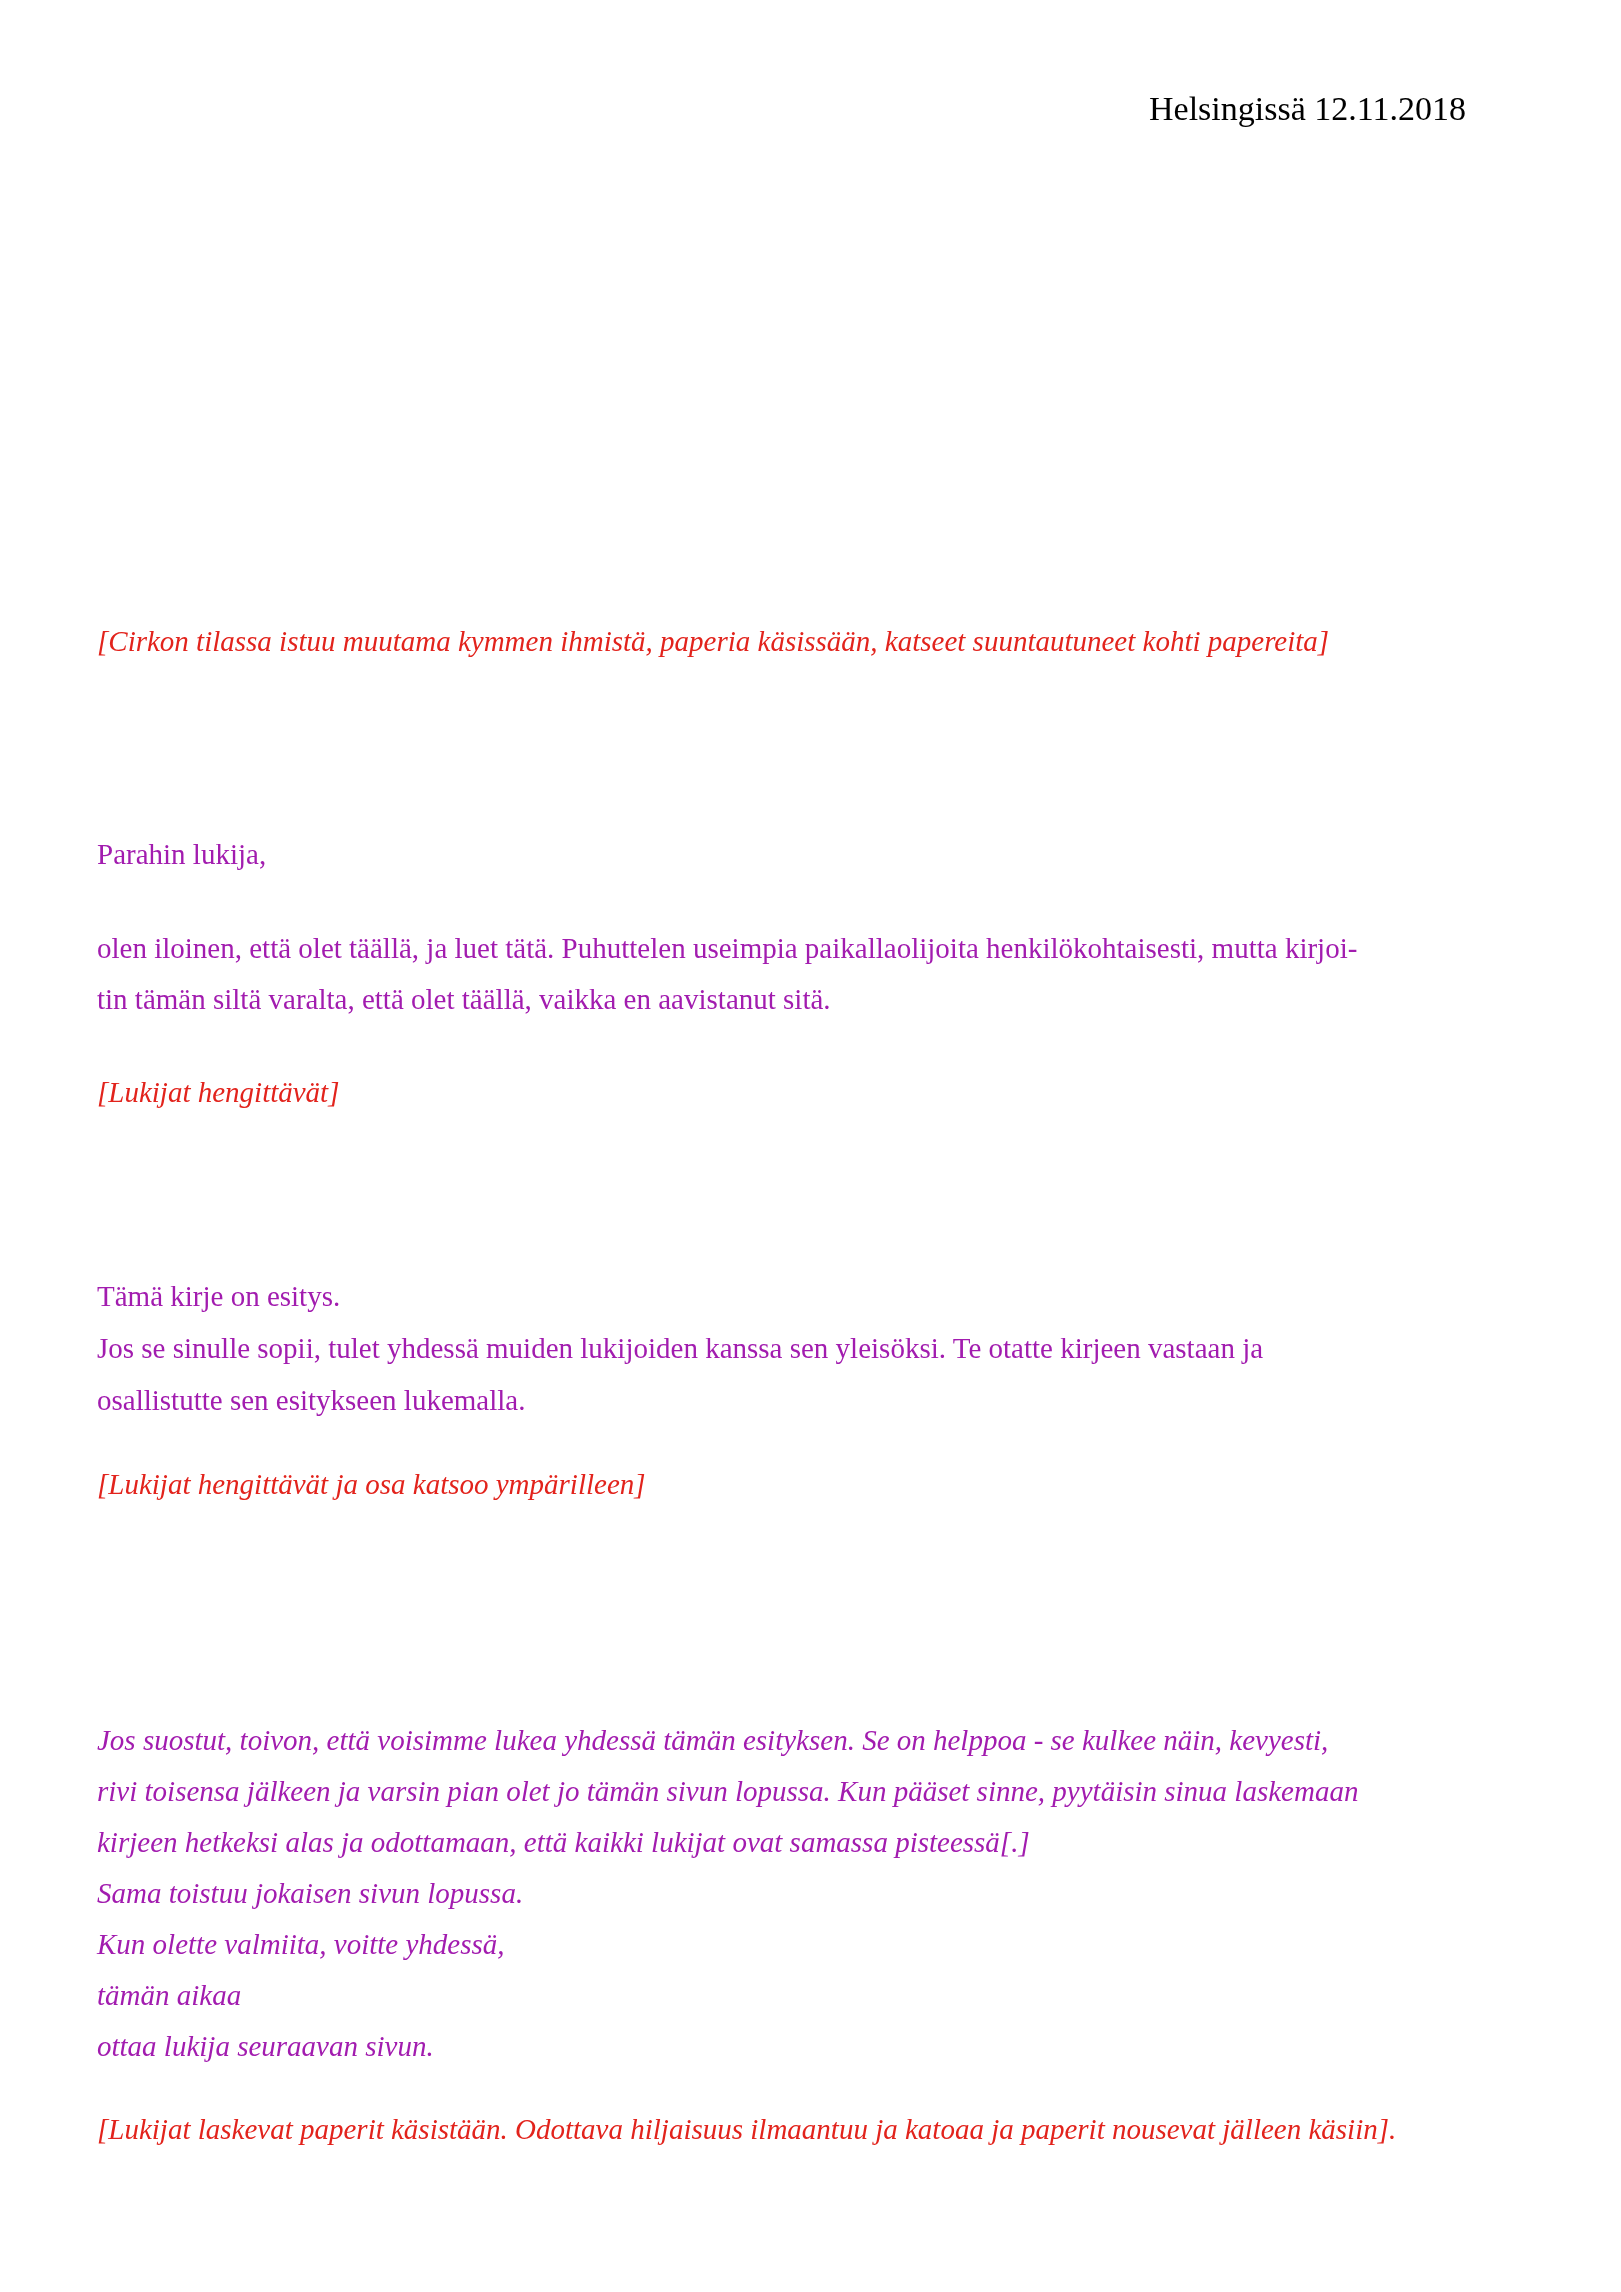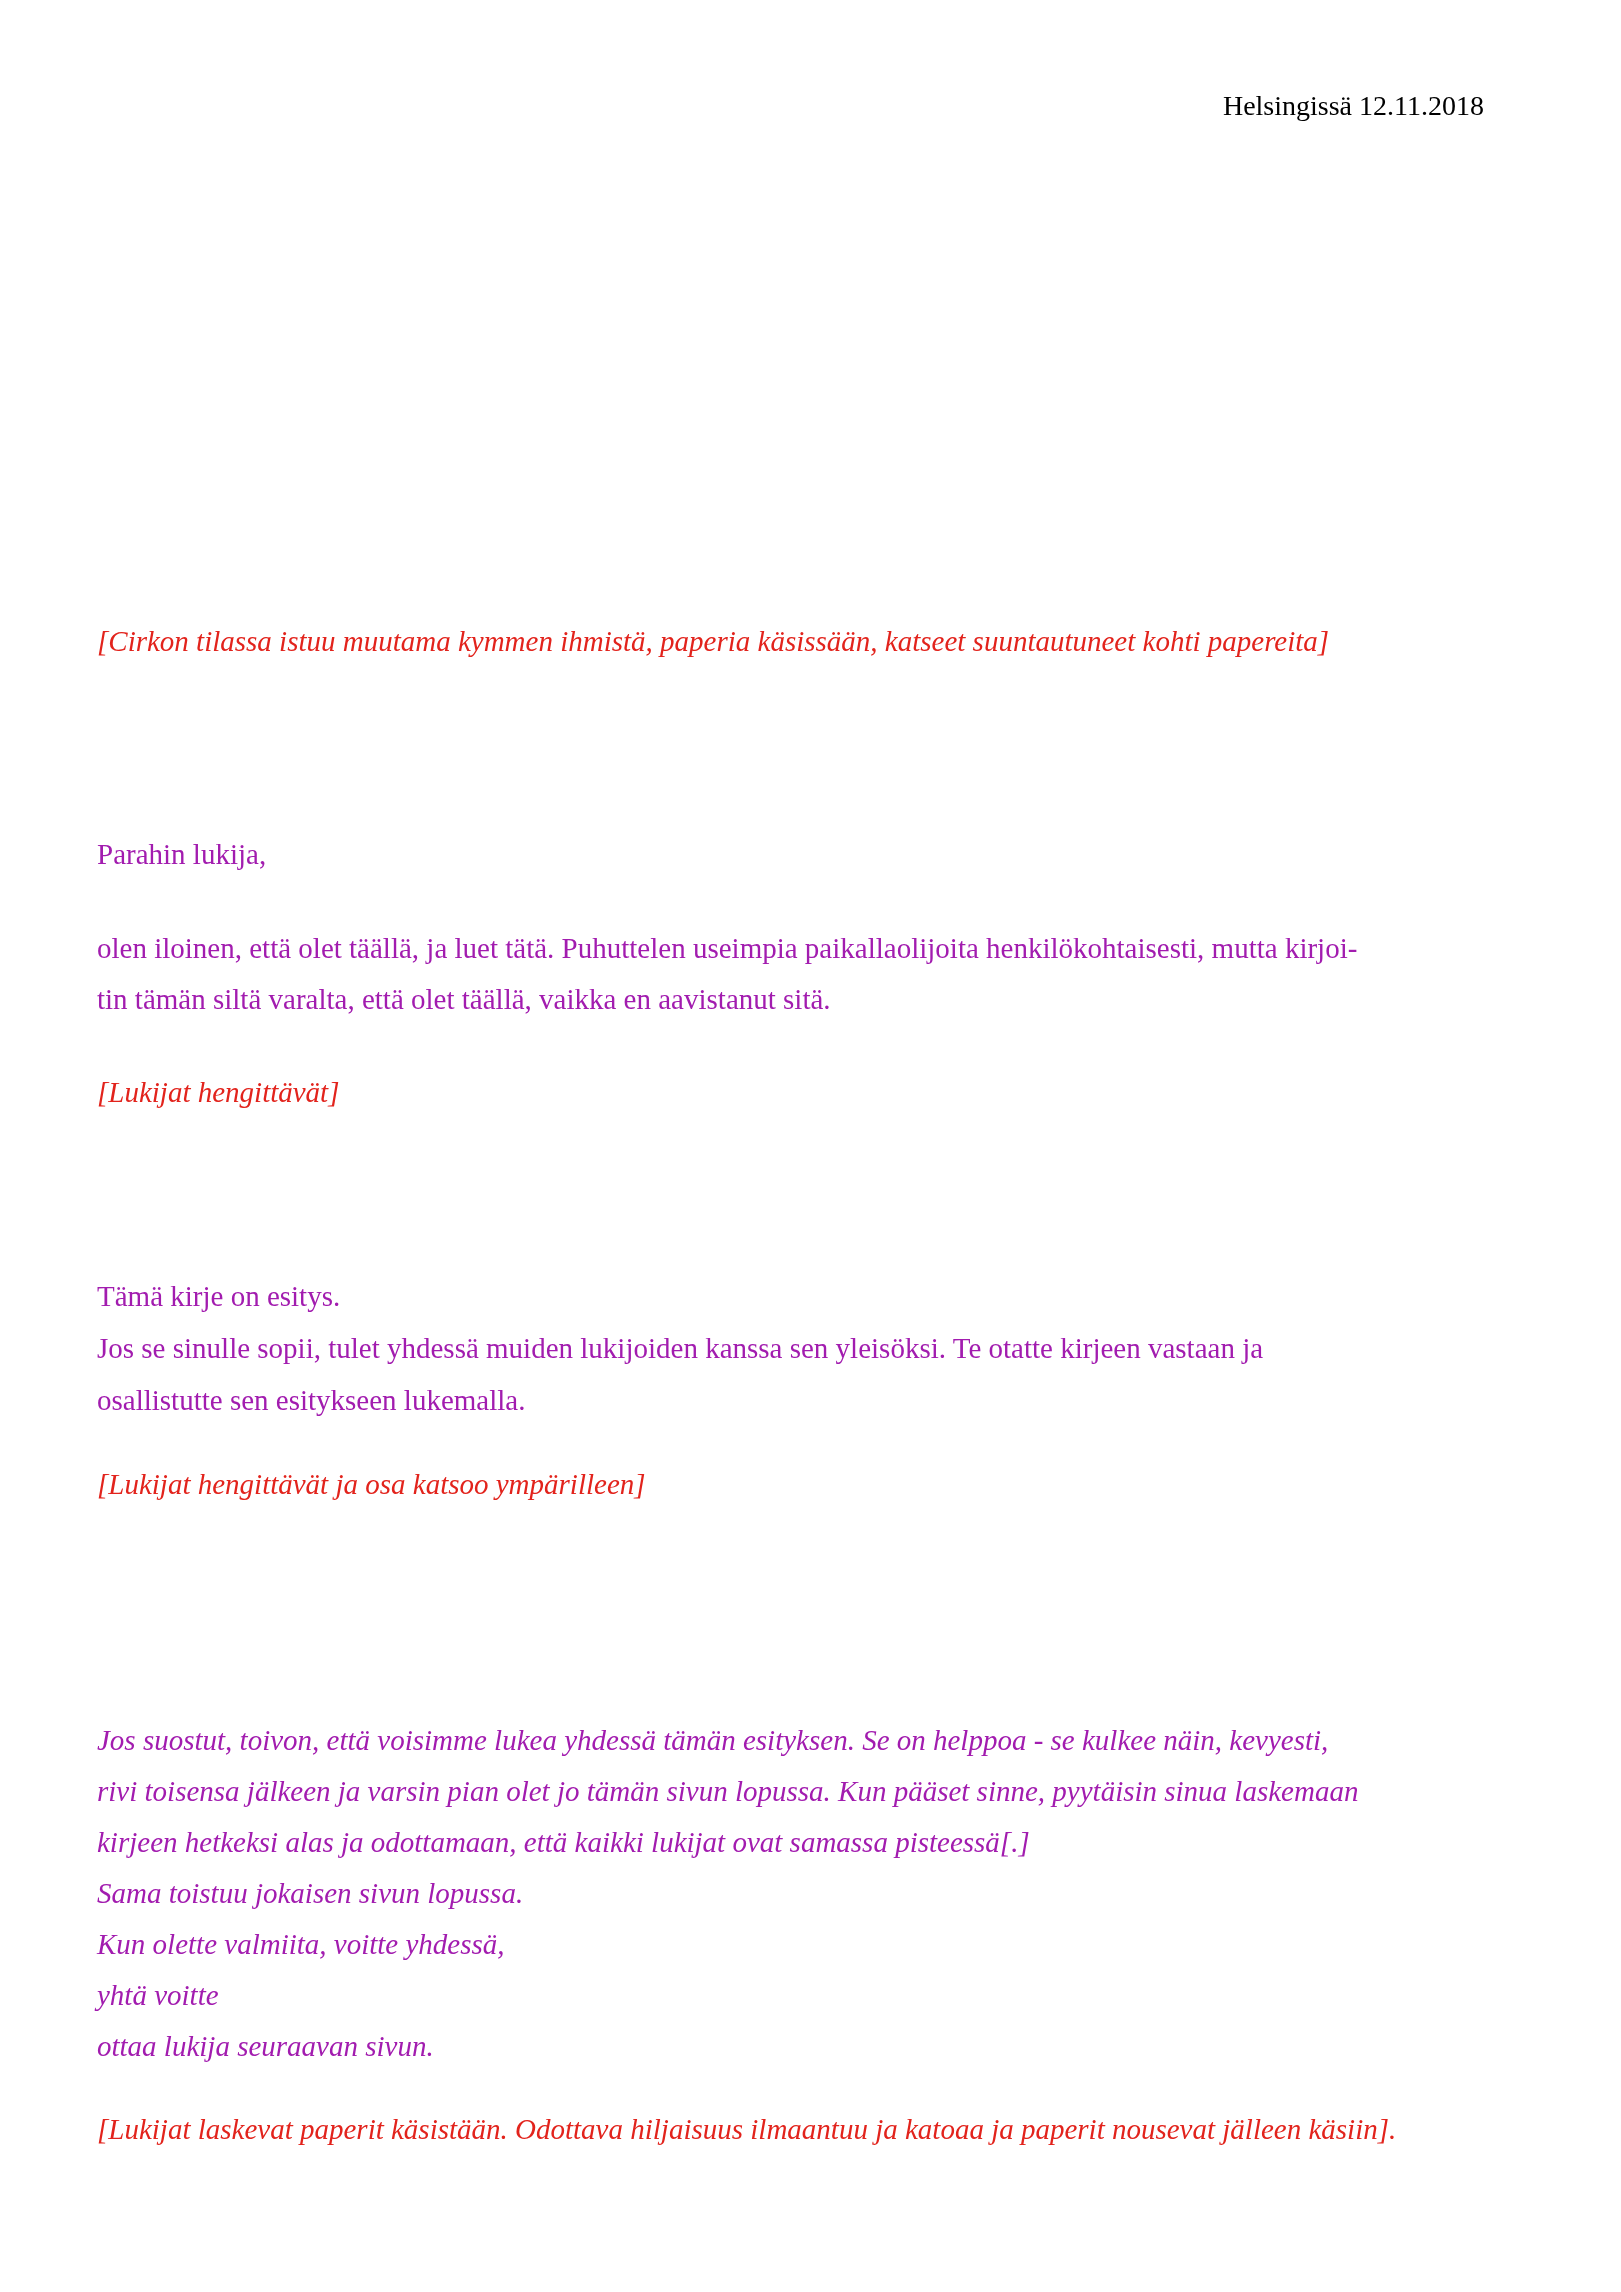--- a/index.html
+++ b/index.html
@@ -21,22 +21,22 @@
     white-space: nowrap;
   }
   .body-text {
     font-size: 29px;
     line-height: 51px;
     color: #a21caf;
   }
   .dateline {
     position: absolute;
     top: 90px;
-    right: 137px;
-    font-size: 28px;
+    right: 155px;
+    font-size: 34px;
     color: #000000;
   }
   .stage-direction {
     position: absolute;
     left: 97px;
     font-size: 29px;
     font-style: italic;
     color: #e2231c;
     white-space: nowrap;
   }
@@ -78,20 +78,20 @@
   </div>
 
   <div class="stage-direction sd-look line">[Lukijat hengittävät ja osa katsoo ympärilleen]</div>
 
   <div class="block para-3 body-text">
     <div class="line">Jos suostut, toivon, että voisimme lukea yhdessä tämän esityksen. Se on helppoa - se kulkee näin, kevyesti,</div>
     <div class="line">rivi toisensa jälkeen ja varsin pian olet jo tämän sivun lopussa. Kun pääset sinne, pyytäisin sinua laskemaan</div>
     <div class="line">kirjeen hetkeksi alas ja odottamaan, että kaikki lukijat ovat samassa pisteessä[.]</div>
     <div class="line">Sama toistuu jokaisen sivun lopussa.</div>
     <div class="line">Kun olette valmiita, voitte yhdessä,</div>
-    <div class="line">yhtä voitte</div>
+    <div class="line">tämän aikaa</div>
     <div class="line">ottaa lukija seuraavan sivun.</div>
   </div>
 
   <div class="stage-direction sd-closing line">[Lukijat laskevat paperit käsistään. Odottava hiljaisuus ilmaantuu ja katoaa ja paperit nousevat jälleen käsiin].</div>
 
 </div>
 
 
 </body></html>

